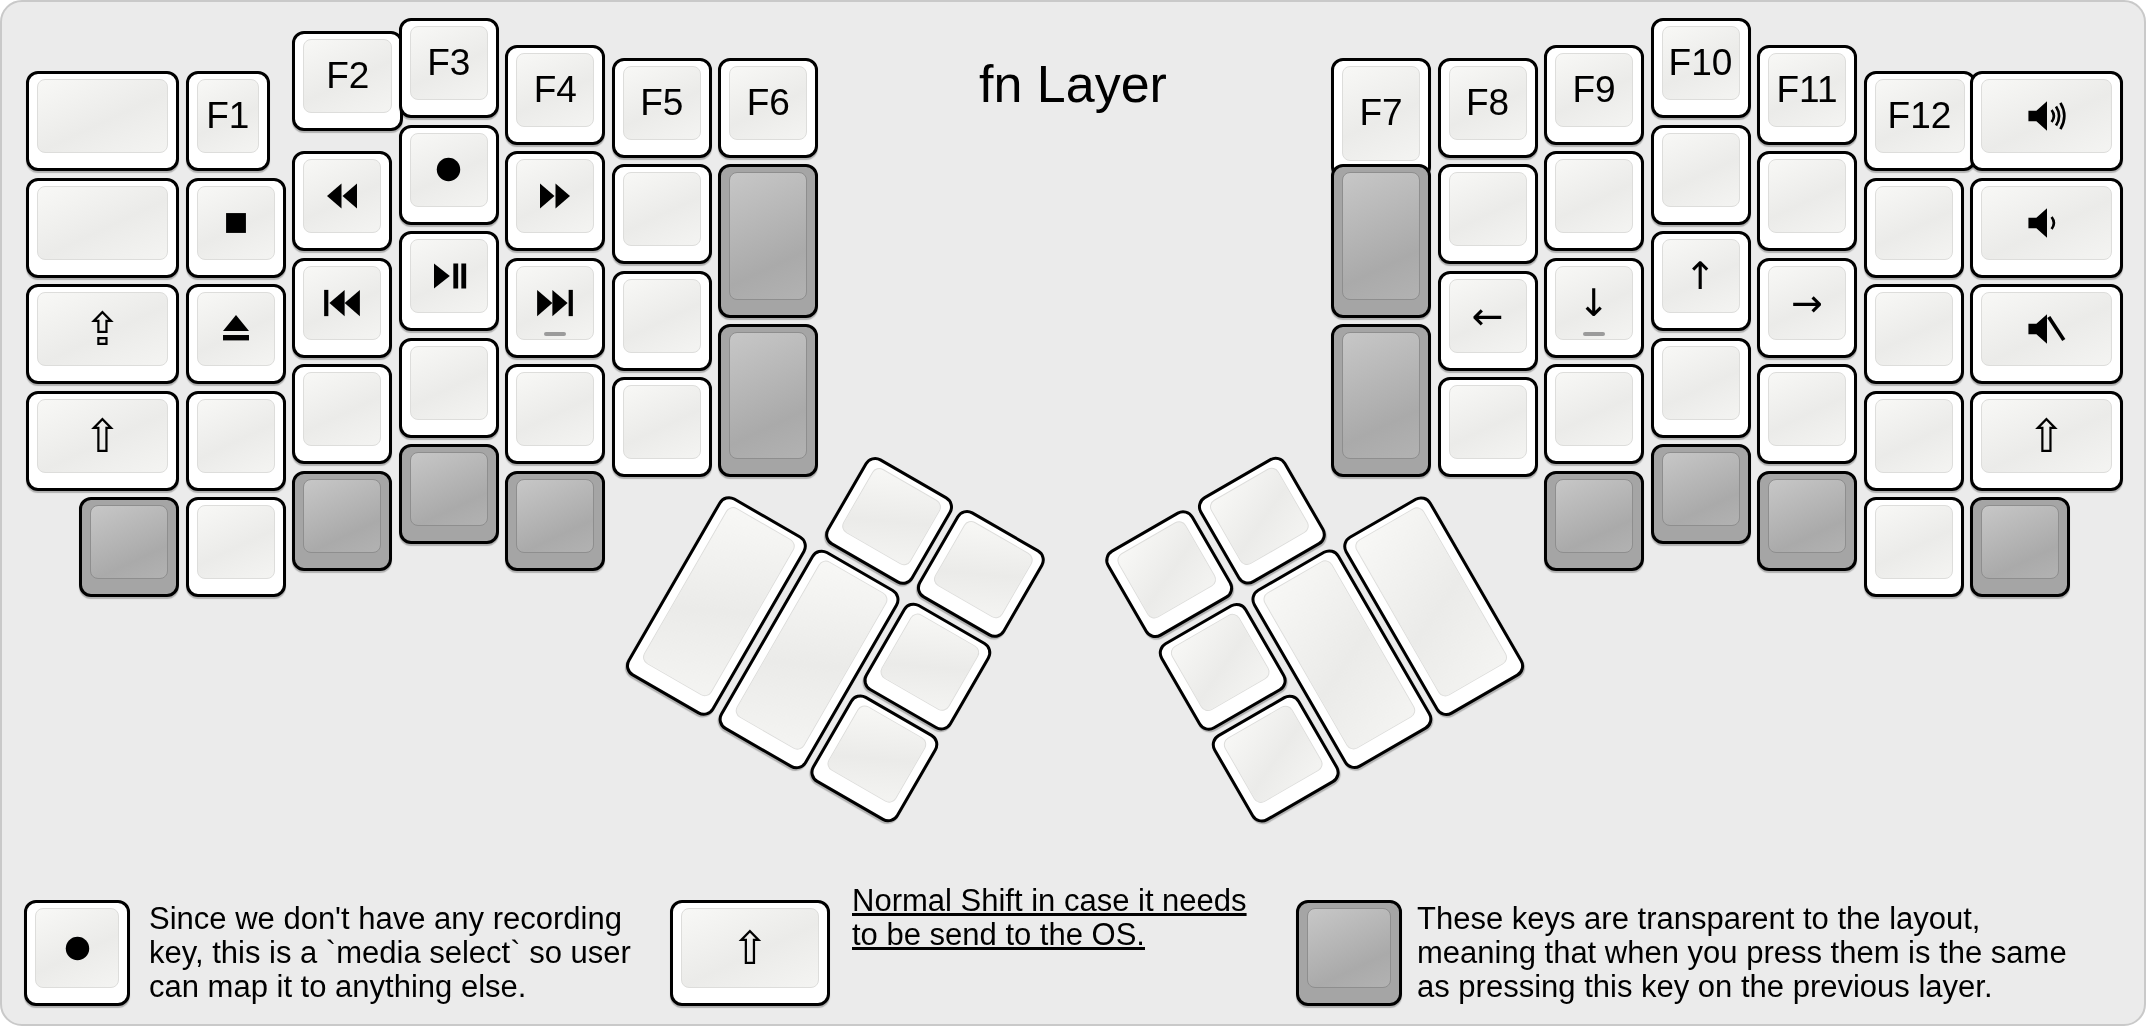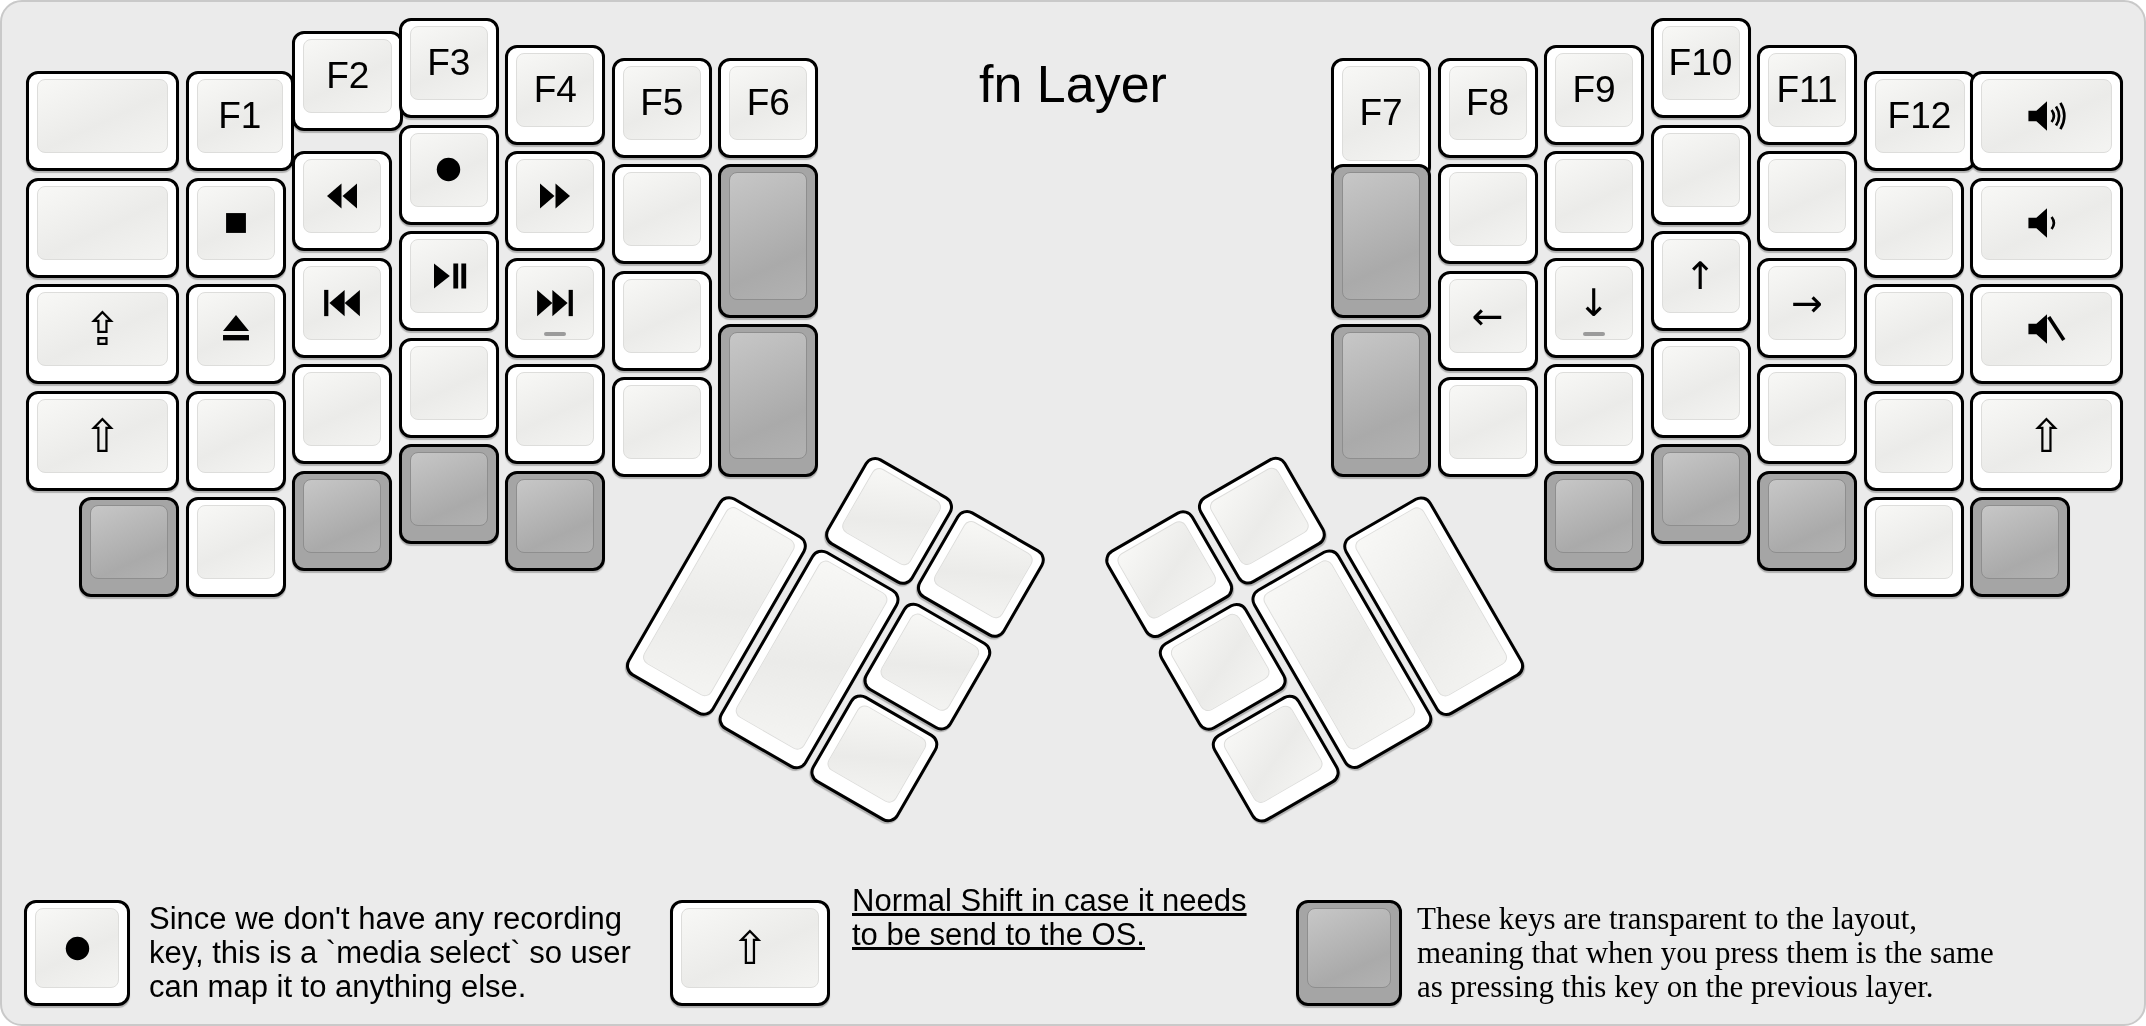--- a/index.html
+++ b/index.html
@@ -71,21 +71,21 @@
       <div class="key" style="left: 24px; top: 282.25px; width: 153.25px; height: 100px;">
         <div class="cap">
           <span class="tglyph">⇪</span>
         </div>
       </div>
       <div class="key" style="left: 24px; top: 388.75px; width: 153.25px; height: 100px;">
         <div class="cap">
           <span class="tglyph">⇧</span>
         </div>
       </div>
-      <div class="key" style="left: 183.75px; top: 69.25px; width: 108px; height: 100px;">
+      <div class="key" style="left: 183.75px; top: 69.25px; width: 84px; height: 100px;">
         <div class="cap">
           <span class="flabel">F1</span>
         </div>
       </div>
       <div class="key" style="left: 183.75px; top: 175.75px; width: 100px; height: 100px;">
         <div class="cap">
           <span class="icon">
             <svg width="34" height="34" viewBox="0 0 24 24" fill="#000">
               <rect x="5" y="5" width="14" height="14"></rect>
             </svg>
@@ -440,17 +440,17 @@
           </div>
         </div>
       </div>
     <div class="legend-text" id="legend-text-1" style="left: 850px; top: 882px; text-decoration: underline;">Normal Shift in case it needs
 to be send to the OS.</div>
     <div id="legend-key-2">
         <div class="key gray" style="left: 1294px; top: 898px; width: 106px; height: 106px;">
           <div class="cap"></div>
         </div>
       </div>
-    <div class="legend-text" id="legend-text-2" style="left: 1415px; top: 900px; font-family: Liberation Serif, serif;">These keys are transparent to the layout,
+    <div class="legend-text" id="legend-text-2" style="left: 1415px; top: 900px;">These keys are transparent to the layout,
 meaning that when you press them is the same
 as pressing this key on the previous layer.</div>
   </div>
 </div>
 
 </body></html>

